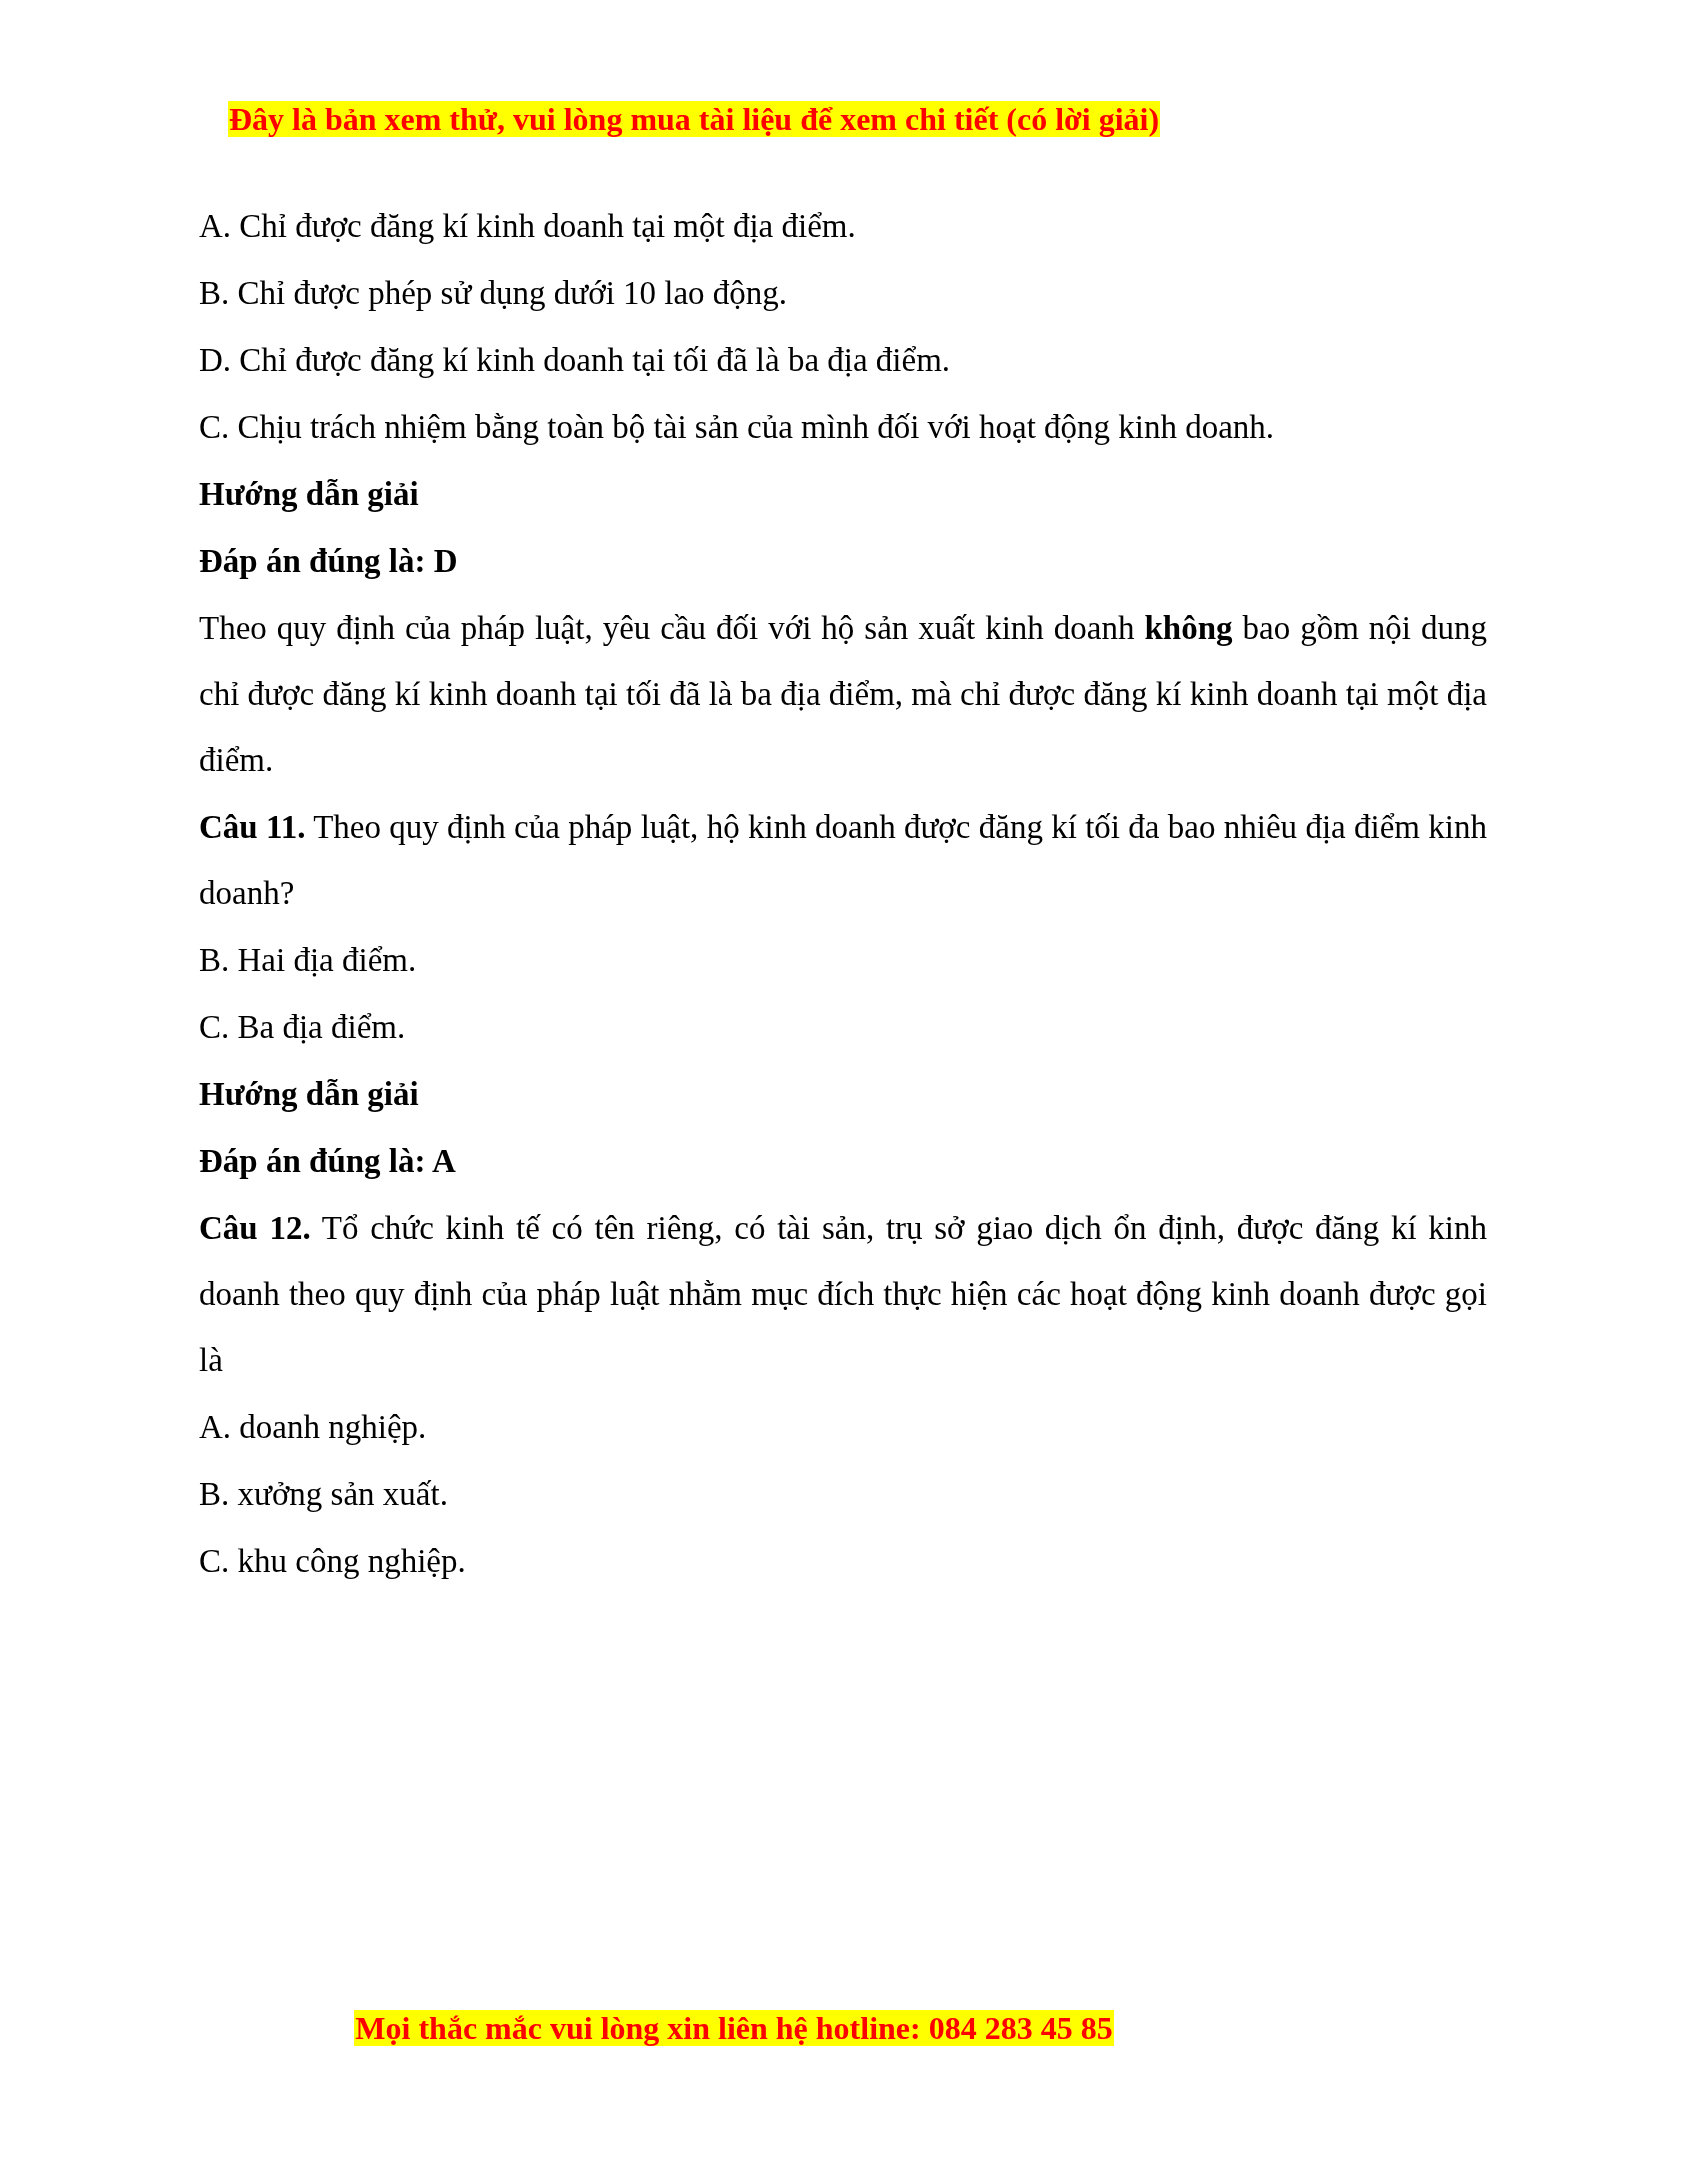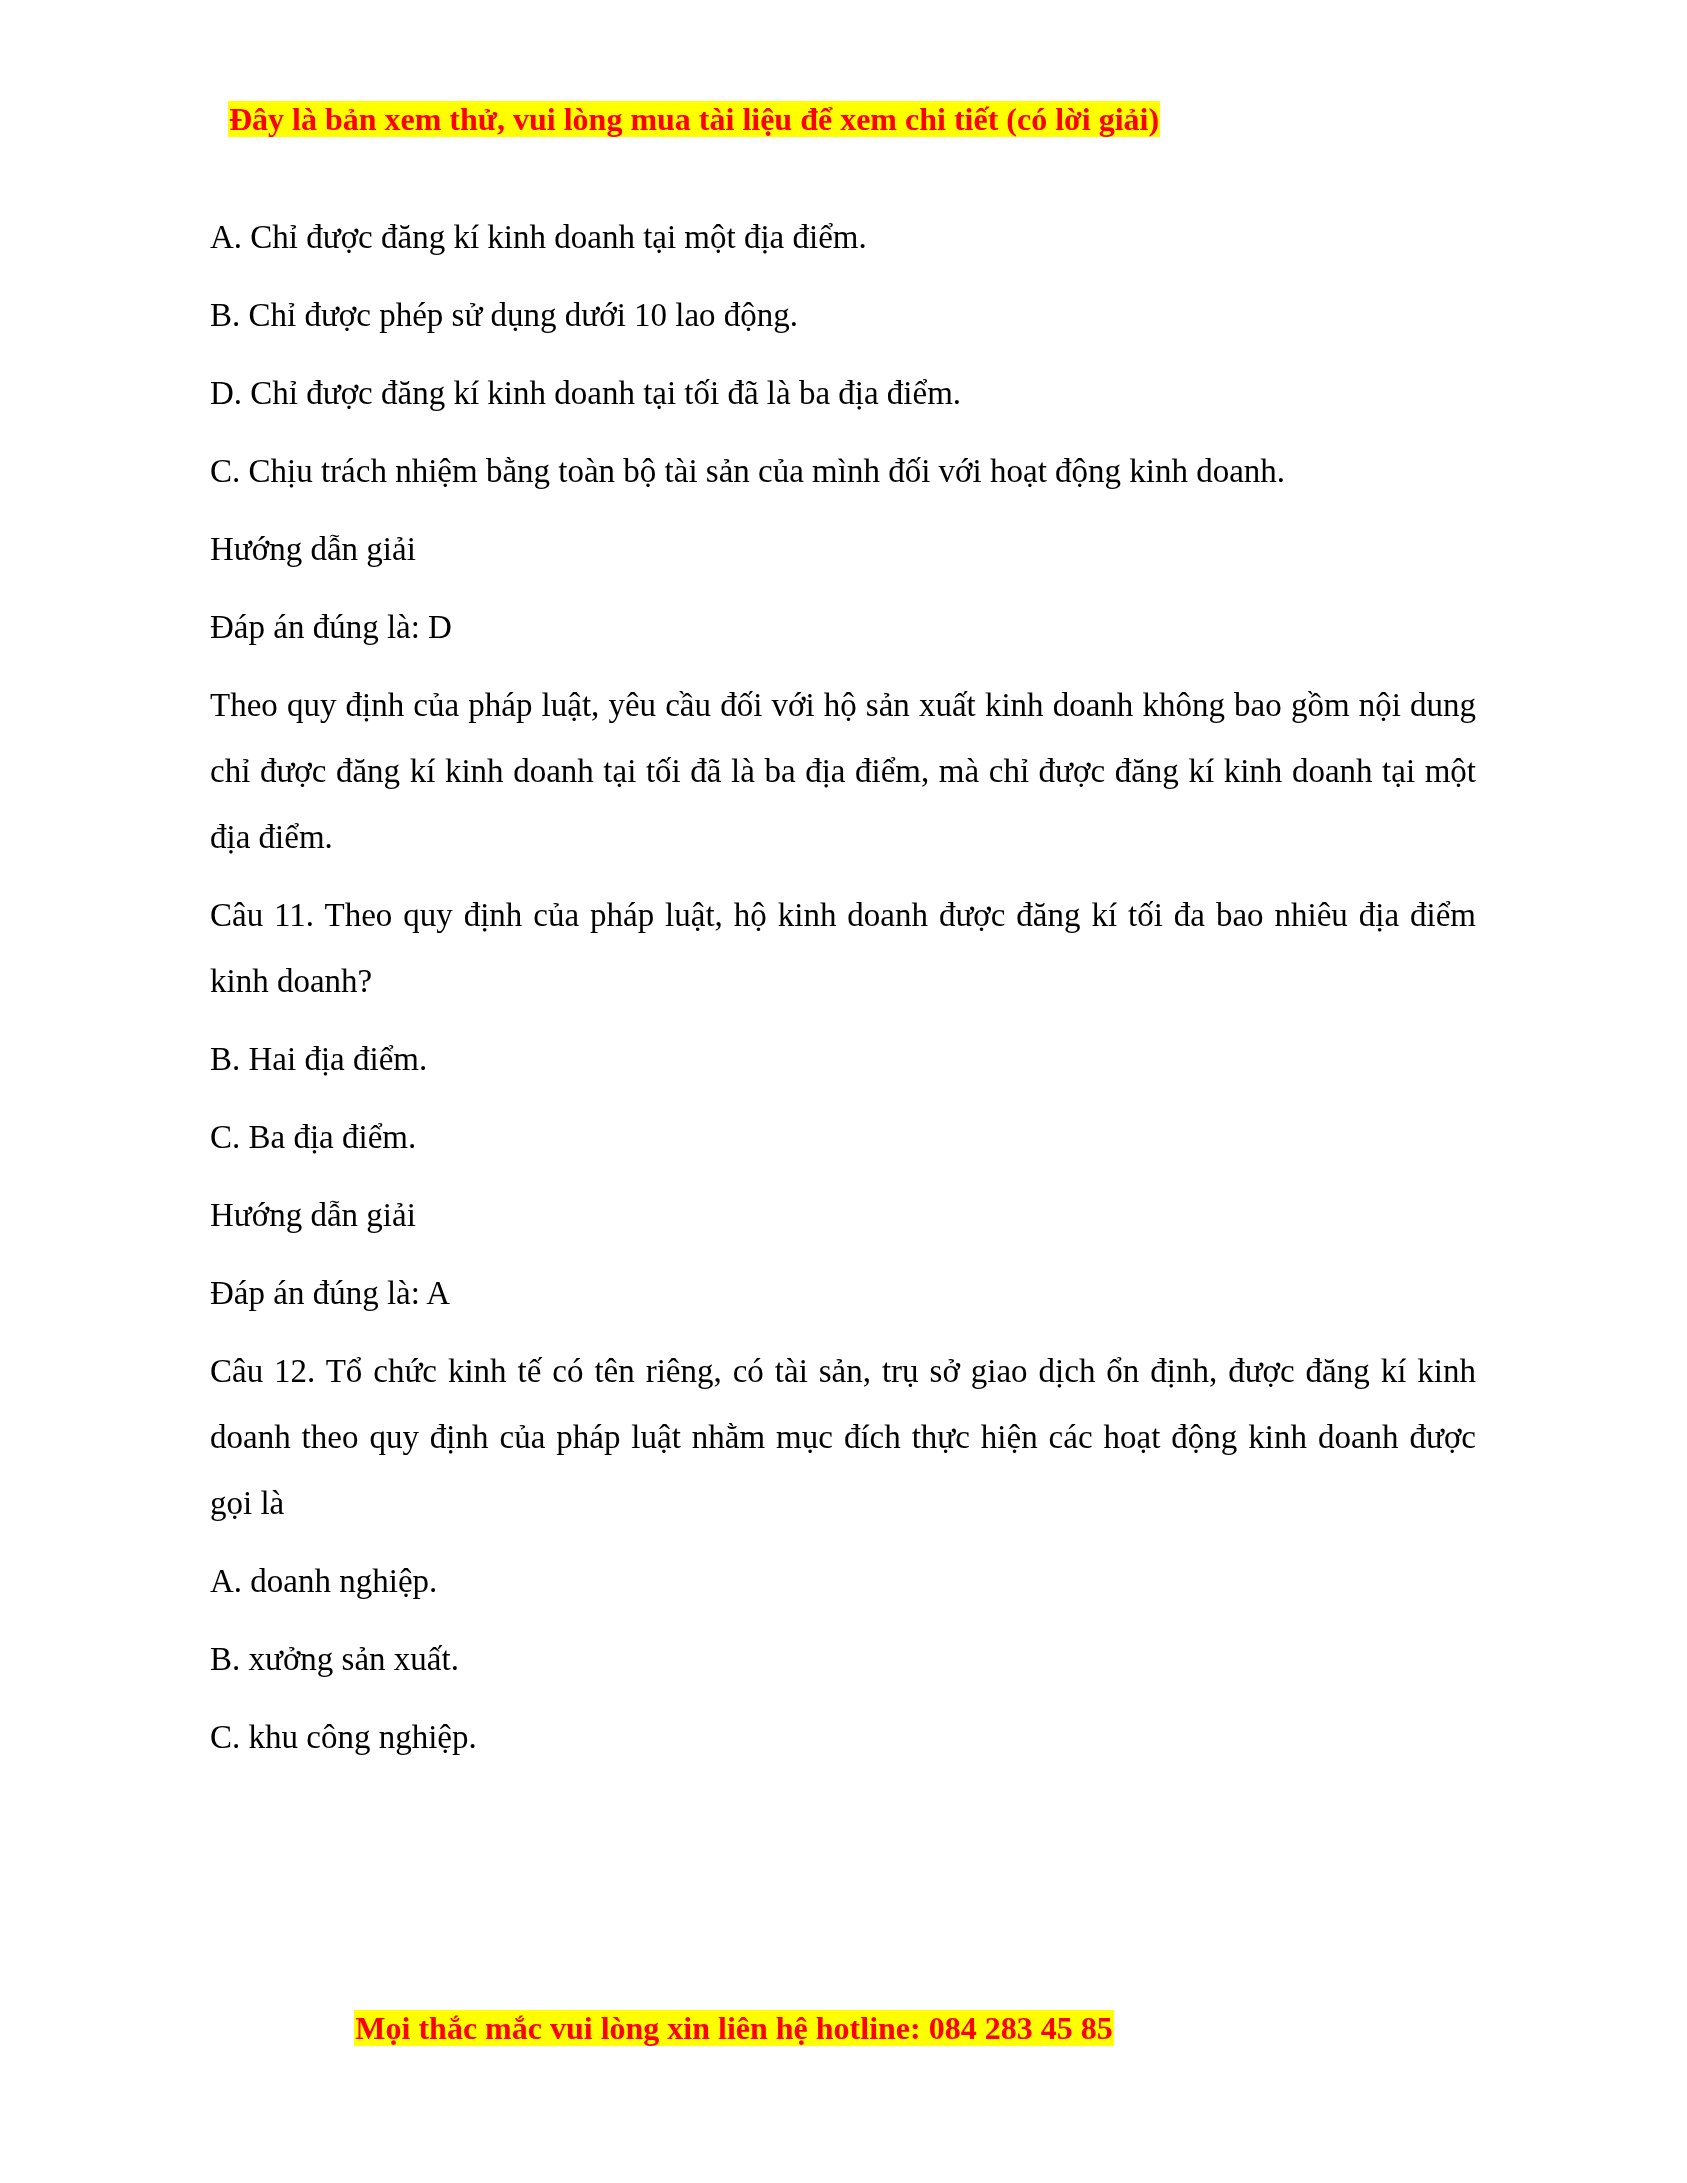--- a/index.html
+++ b/index.html
@@ -15,22 +15,22 @@
   .banner span {
     background: #ffff00; color: #ff0000; padding: 0 1.3px;
   }
   #top-banner { top: 101px; }
   #bottom-banner { top: 2010px; margin-left: 40px; }
 
   .content {
     position: absolute; left: 198px; top: 192px; width: 1290px;
     font-size: 33px; line-height: 66px;
   }
-  .content p { margin: 12px; text-align: justify; }
-  .content .b { font-weight: normal; }
+  .content p { margin: 1px; text-align: justify; }
+  .content .b { font-weight: bold; }
 </style>
 </head>
 <body>
 
 <div id="top-banner" class="banner">
   <span>Đây là bản xem thử, vui lòng mua tài liệu để xem chi tiết (có lời giải)</span>
 </div>
 
 <div class="content">
 

